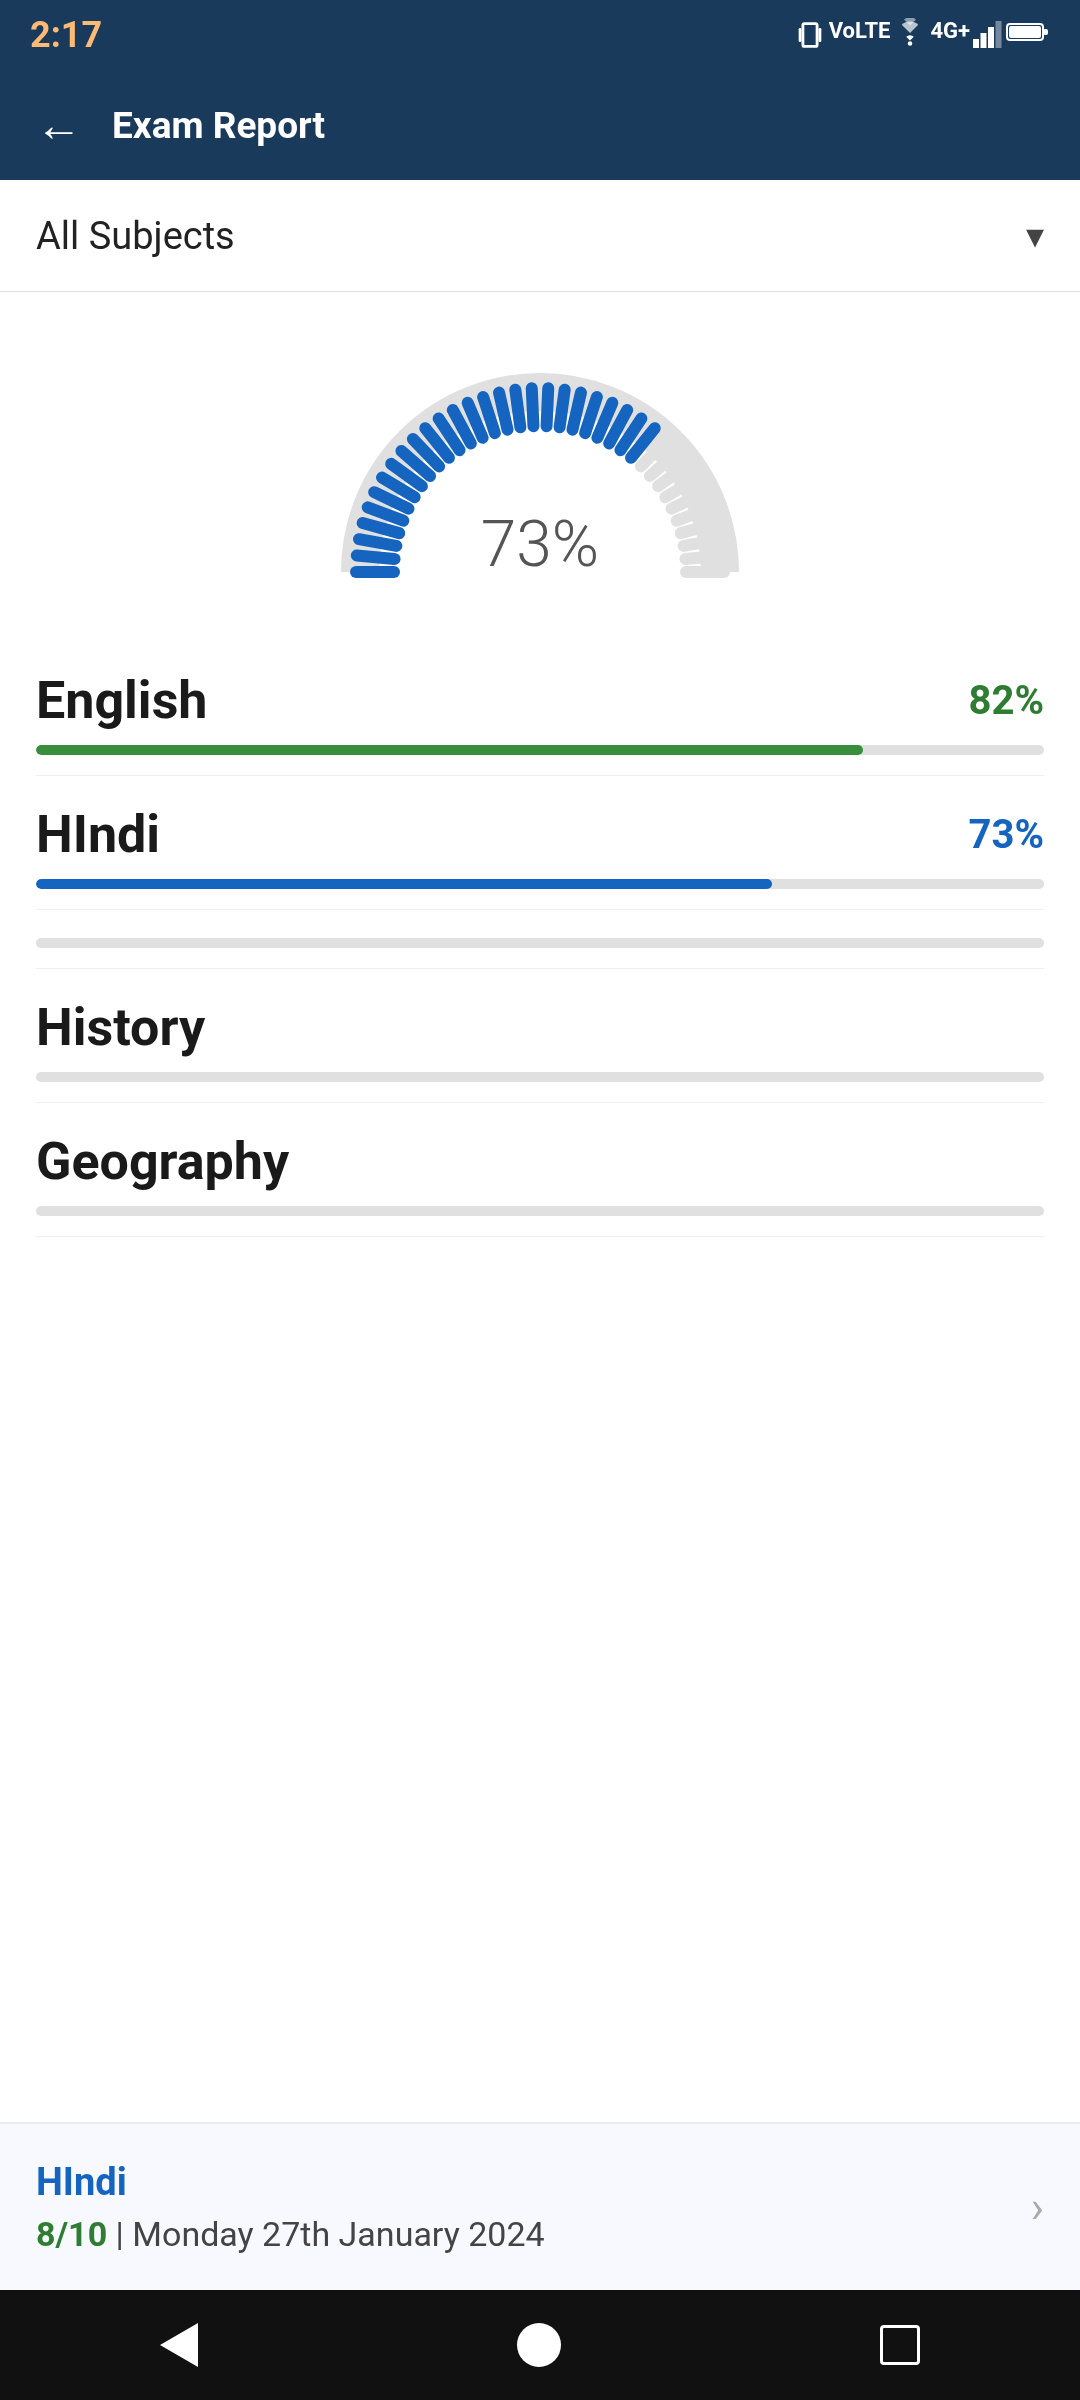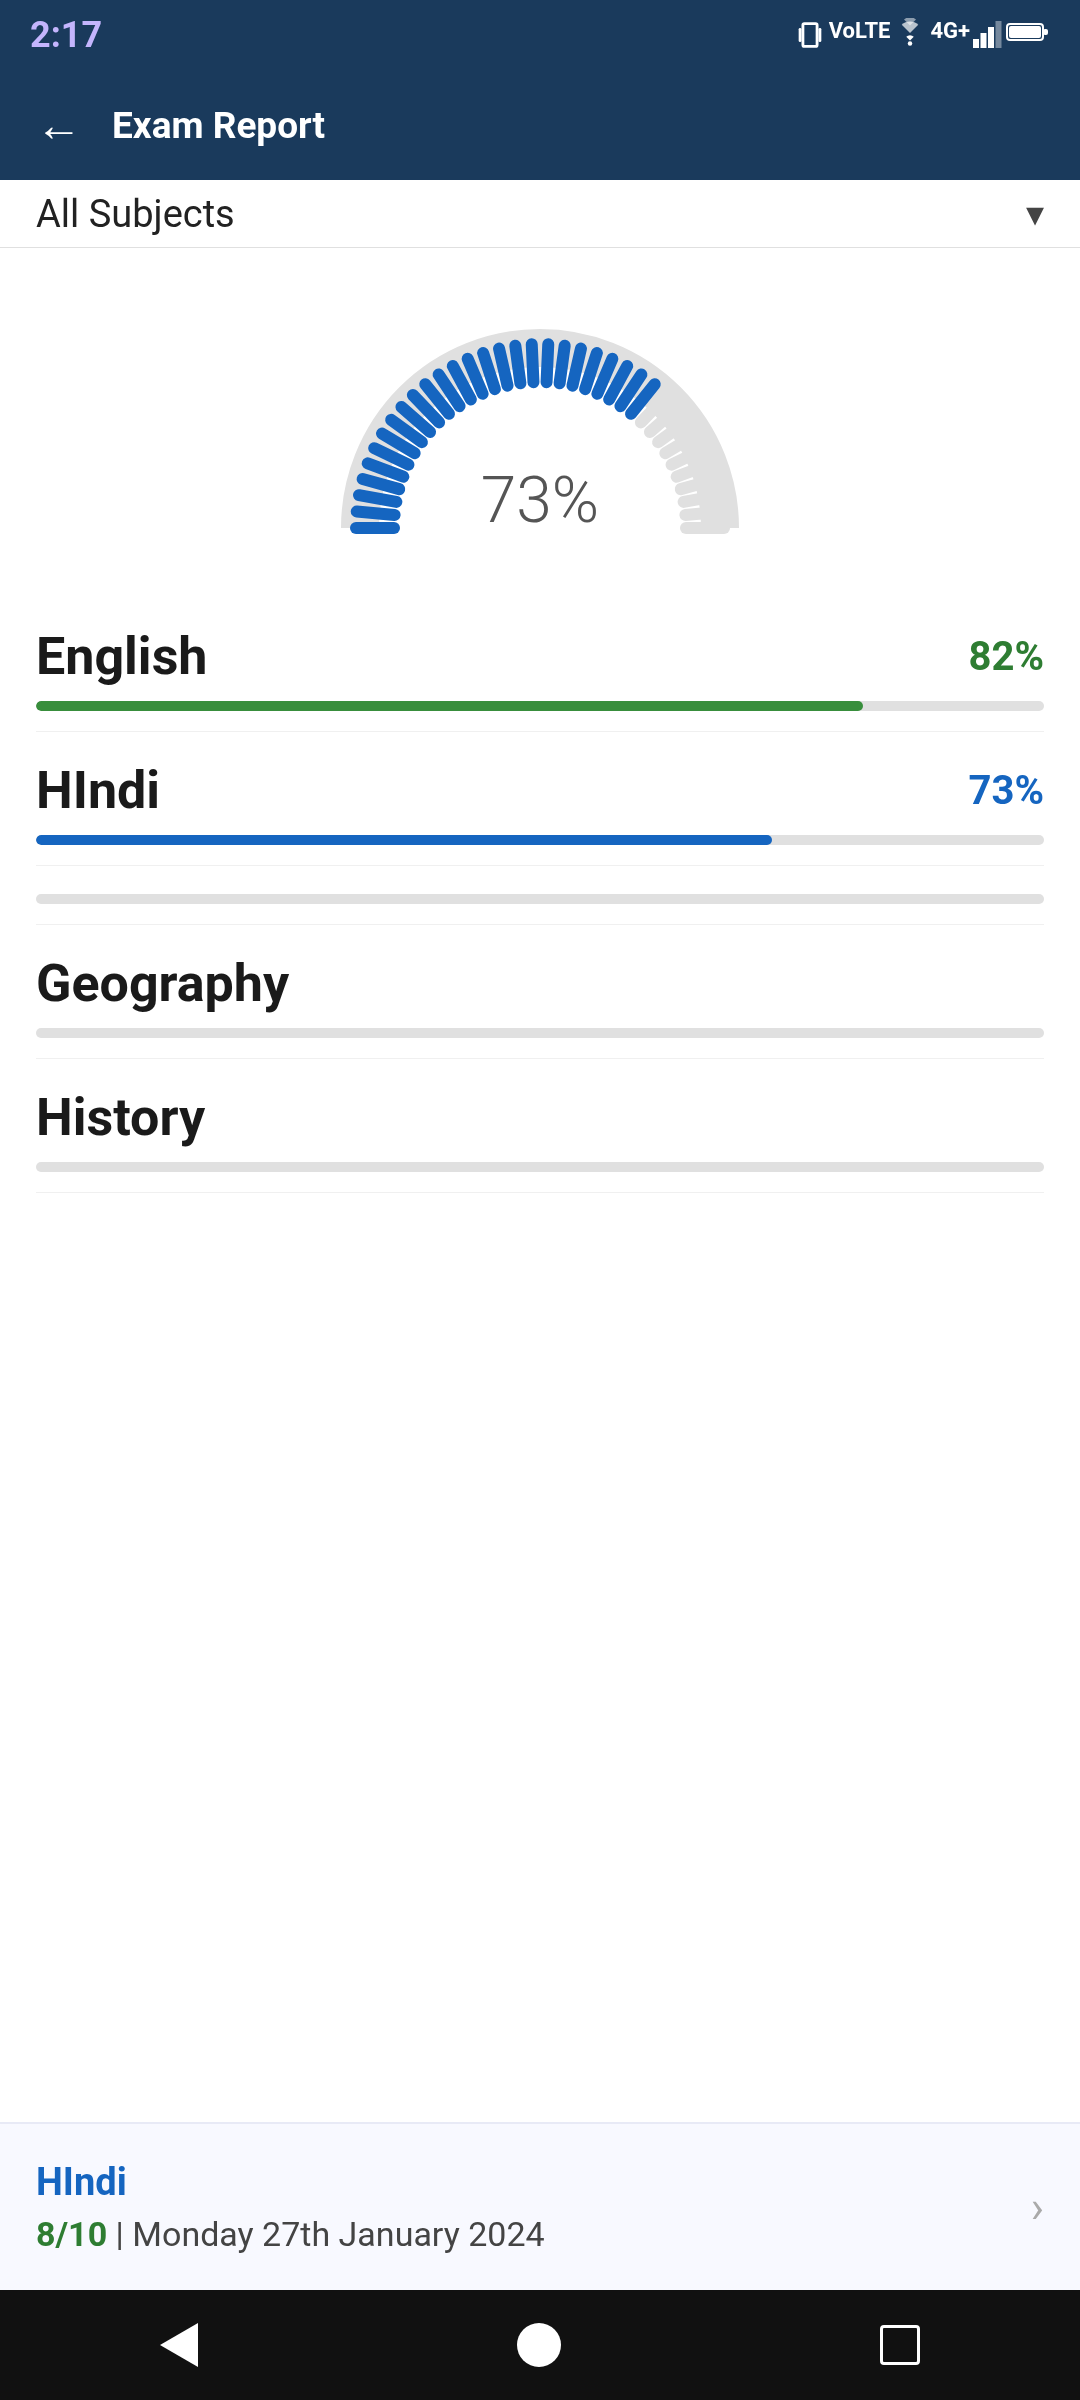--- a/index.html
+++ b/index.html
@@ -17,21 +17,21 @@
     
     .status-bar {
       background: #1a3a5c;
       height: 70px;
       display: flex;
       align-items: center;
       justify-content: space-between;
       padding: 0 30px;
     }
     .status-time {
-      color: #c4b5fd;
+      color: #fdba74;
       font-size: 36px;
       font-weight: bold;
     }
     .status-icons {
       display: flex;
       align-items: flex-start;
       gap: 2px;
       color: white;
       font-size: 28px;
     }
@@ -58,21 +58,21 @@
     .header-title {
       color: white;
       font-size: 37px;
       font-weight: bold;
     }
 
     
     .subject-dropdown {
       background: white;
       border-bottom: 1px solid #e0e0e0;
-      height: 68px;
+      height: 112px;
       display: flex;
       align-items: center;
       justify-content: space-between;
       padding: 0 36px;
       cursor: pointer;
     }
     .subject-dropdown-label {
       font-size: 38px;
       color: #222;
     }
@@ -344,30 +344,30 @@
           <div class="progress-bar-fill fill-blue" style="width: 73%;"></div>
         </div>
       </div>
       <div class="subject-item">
         <div class="progress-bar-bg">
           <div class="progress-bar-fill fill-gray" style="width: 0%;"></div>
         </div>
       </div>
       <div class="subject-item">
         <div class="subject-header">
+          <span class="subject-name">History</span>
+          <span class="subject-percent "></span>
+        </div>
+        <div class="progress-bar-bg">
+          <div class="progress-bar-fill fill-gray" style="width: 0%;"></div>
+        </div>
+      </div>
+      <div class="subject-item">
+        <div class="subject-header">
           <span class="subject-name">Geography</span>
-          <span class="subject-percent "></span>
-        </div>
-        <div class="progress-bar-bg">
-          <div class="progress-bar-fill fill-gray" style="width: 0%;"></div>
-        </div>
-      </div>
-      <div class="subject-item">
-        <div class="subject-header">
-          <span class="subject-name">History</span>
           <span class="subject-percent "></span>
         </div>
         <div class="progress-bar-bg">
           <div class="progress-bar-fill fill-gray" style="width: 0%;"></div>
         </div>
       </div>
     </div>
 </div>
 
 <div class="recent-exam-card">

